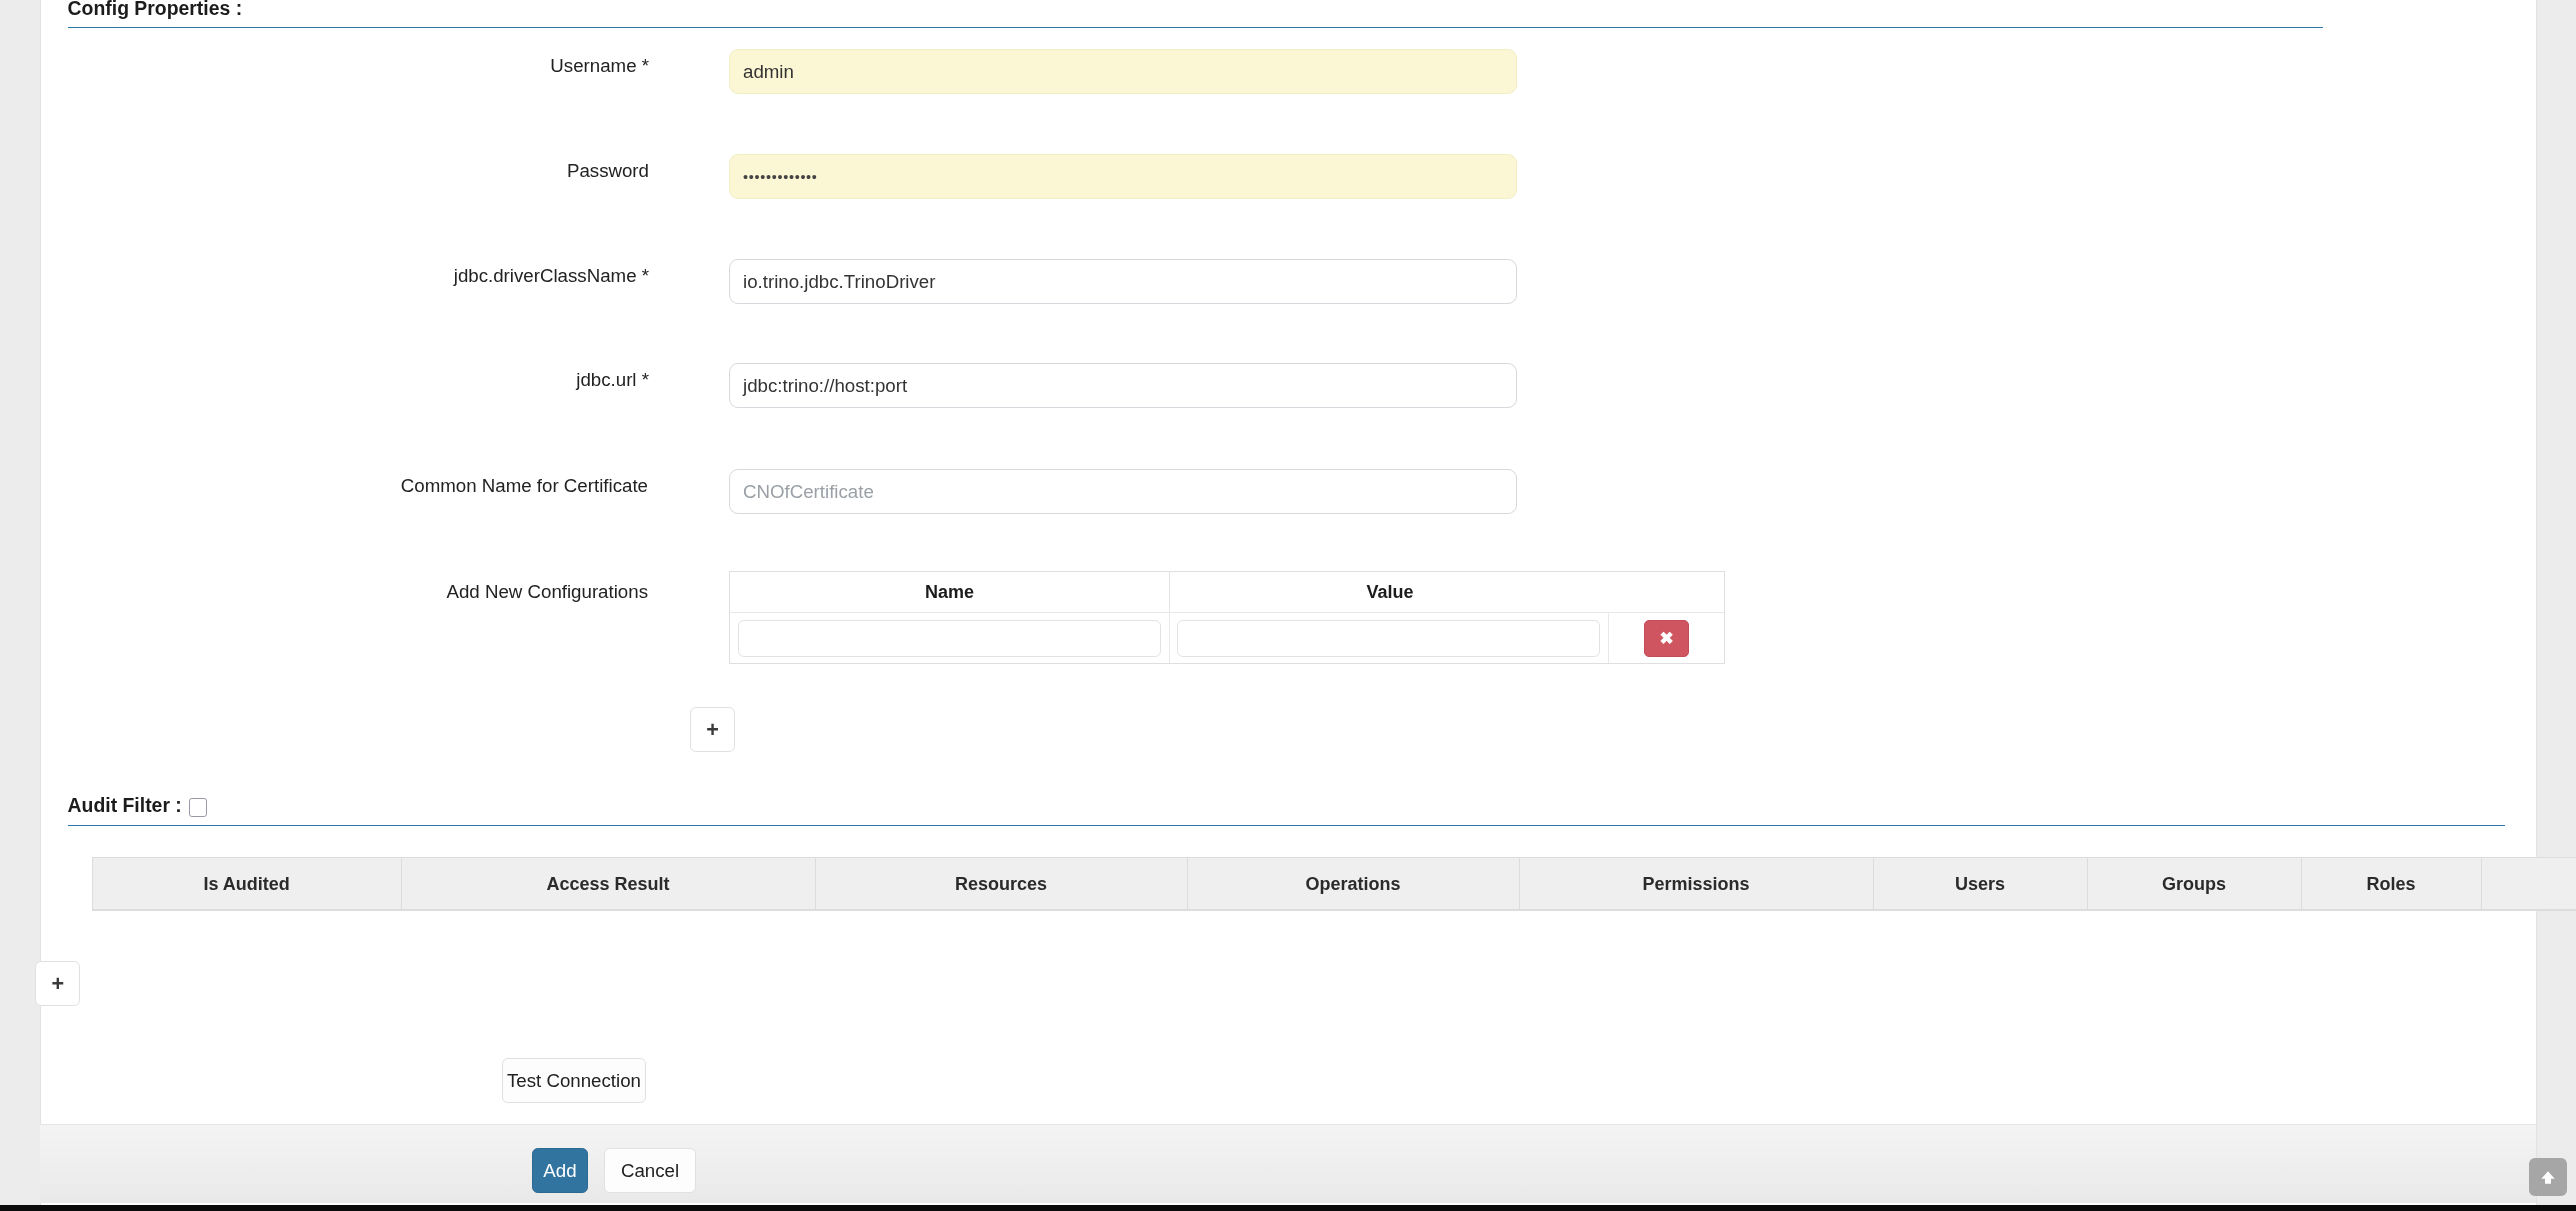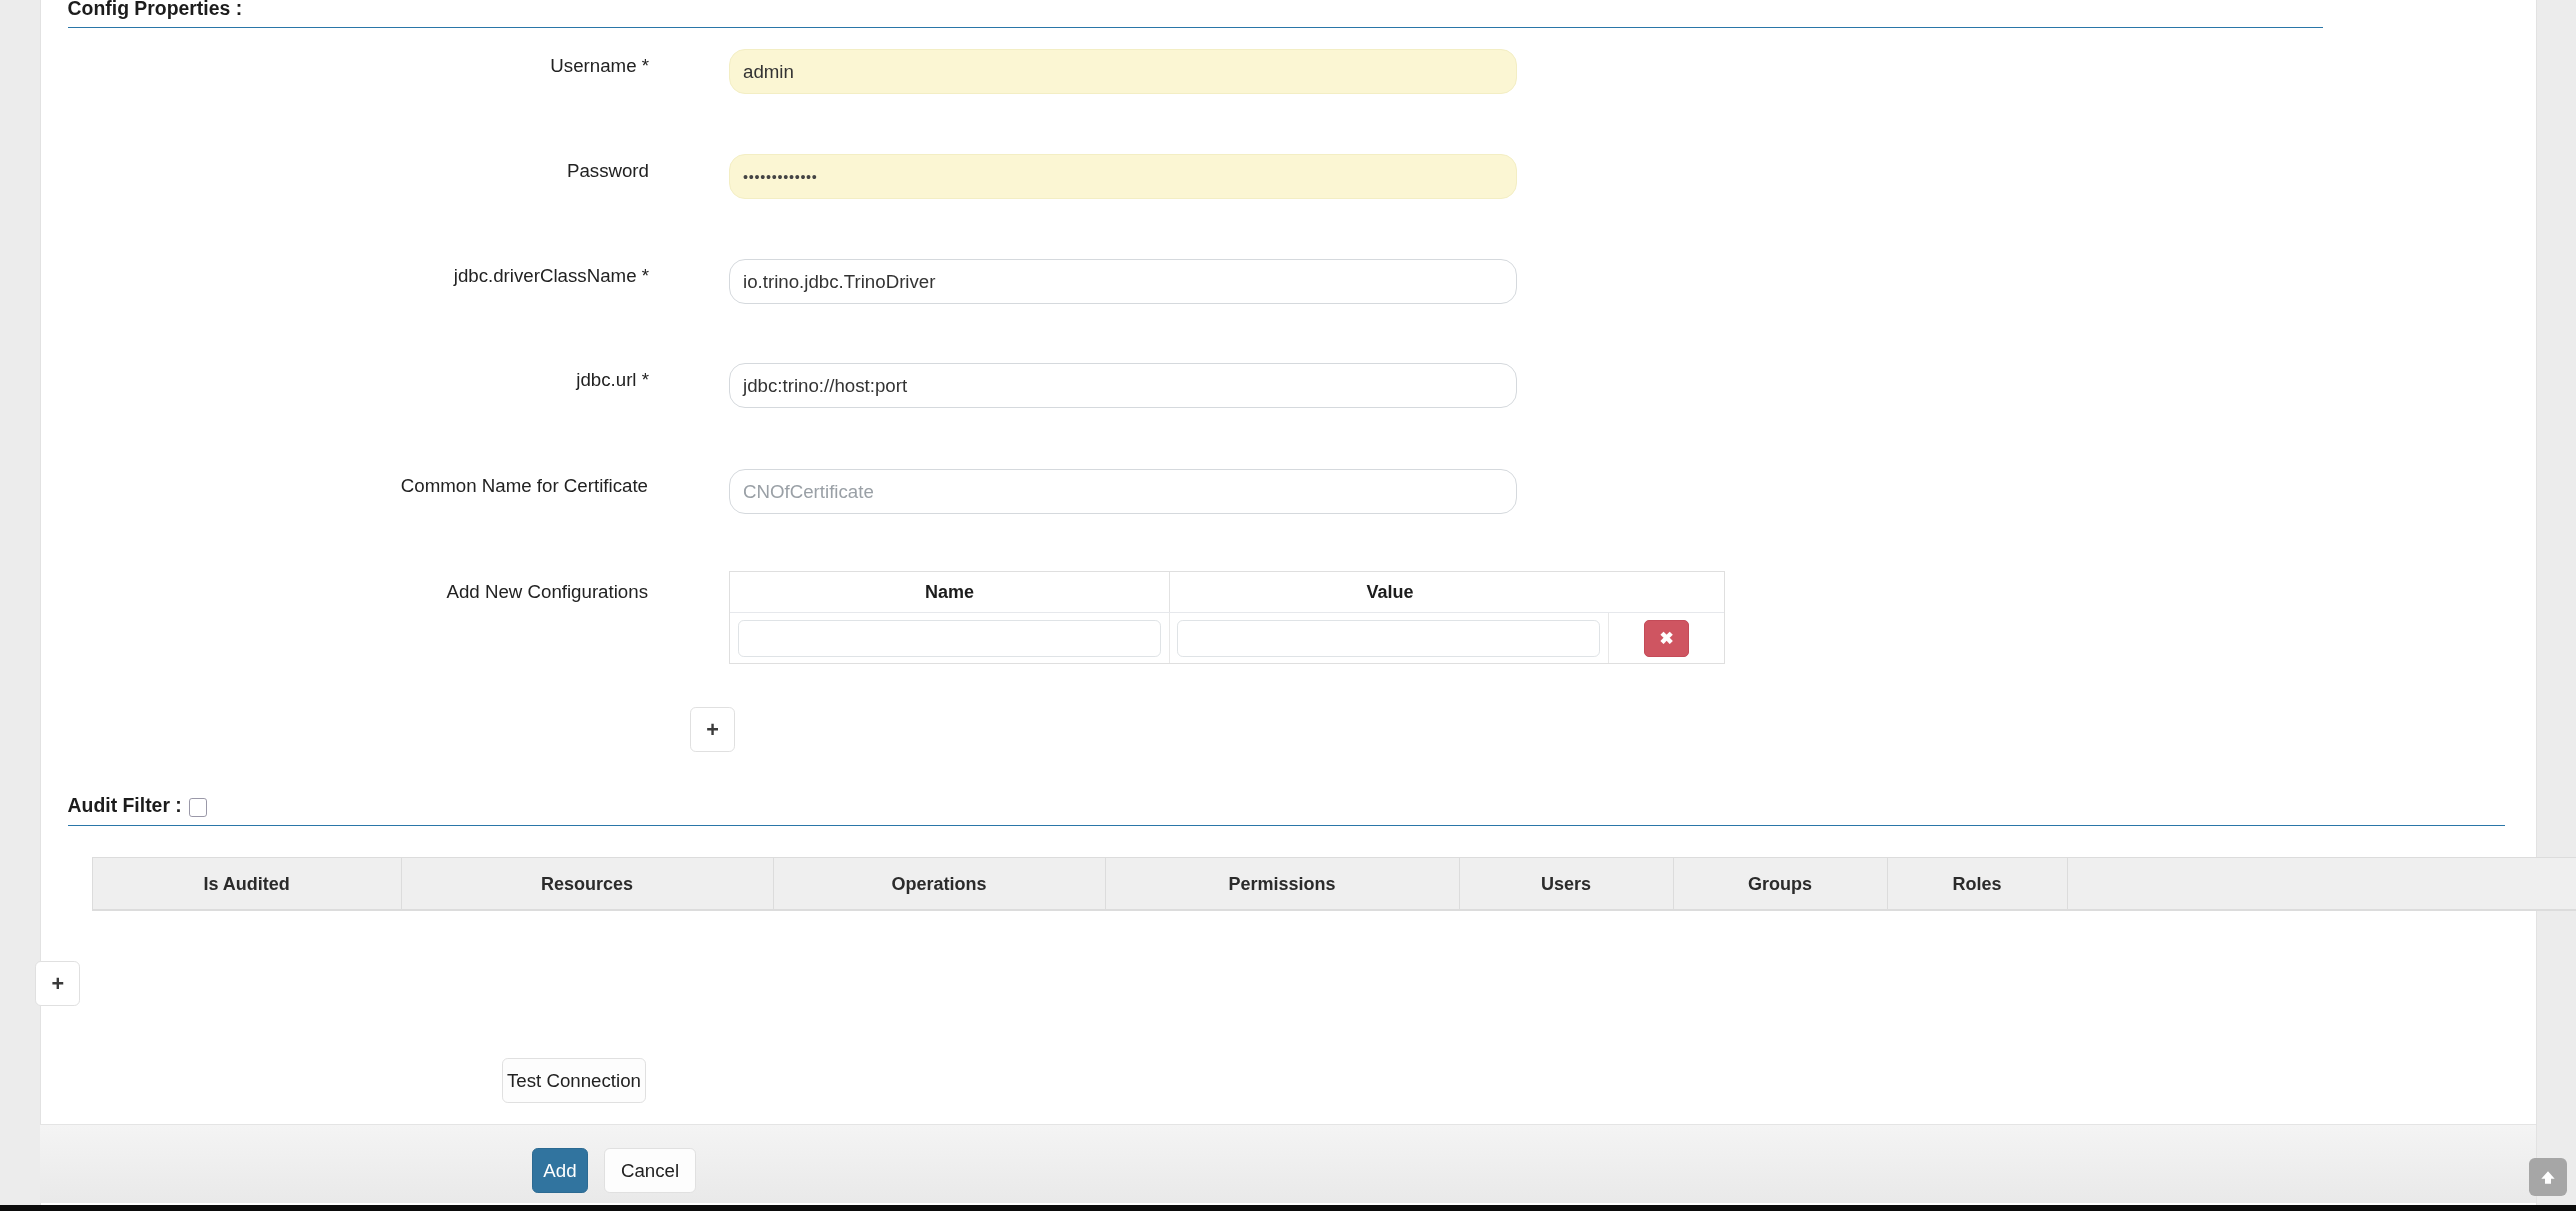--- a/index.html
+++ b/index.html
@@ -68,21 +68,21 @@
     position: absolute;
     font-size: 18.7px;
     color: #222;
     text-align: right;
     white-space: nowrap;
   }
 
   .txt-input {
     position: absolute;
     border: 0.7px solid #d5d9dd;
-    border-radius: 16px;
+    border-radius: 9px;
     background: #ffffff;
     font-size: 18.7px;
     color: #333;
     padding: 0 13px;
     display: flex;
     align-items: center;
     overflow: hidden;
     white-space: nowrap;
   }
   .txt-input.autofill {
@@ -341,20 +341,21 @@
 
     <div class="audit-head-wrap" style="left: 26.6px; top: 794px;">
       <span class="section-head" style="position: static;">Audit Filter :</span>
       <span class="chk"></span>
     </div>
     <div class="section-rule" style="left: 26.6px; top: 825px; width: 2437px;"></div>
 
     <div class="audit-table" style="left: 26.6px; top: 857px; width: 2561px; margin-left: 24px;">
       <div class="audit-head">
         <div class="th" style="width: 309px;">Is Audited</div>
+        <div class="th" style="width: 414px;">Access Result</div>
         <div class="th" style="width: 372px;">Resources</div>
         <div class="th" style="width: 332px;">Operations</div>
         <div class="th" style="width: 354px;">Permissions</div>
         <div class="th" style="width: 214px;">Users</div>
         <div class="th" style="width: 214px;">Groups</div>
         <div class="th" style="width: 180px;">Roles</div>
         <div class="th" style="width: 47px;"></div>
       </div>
     </div>
 

